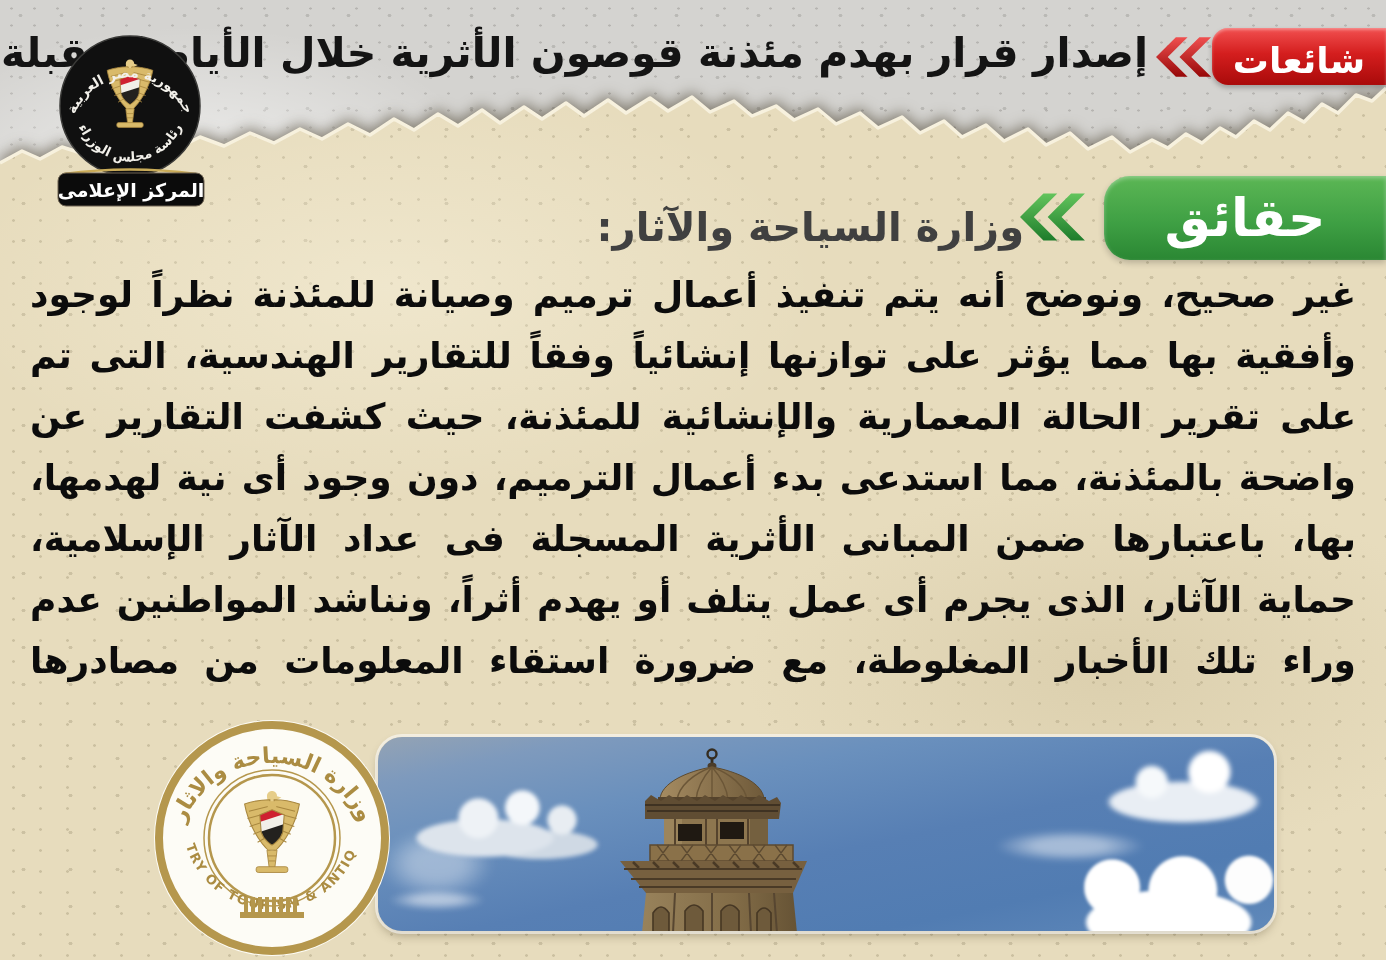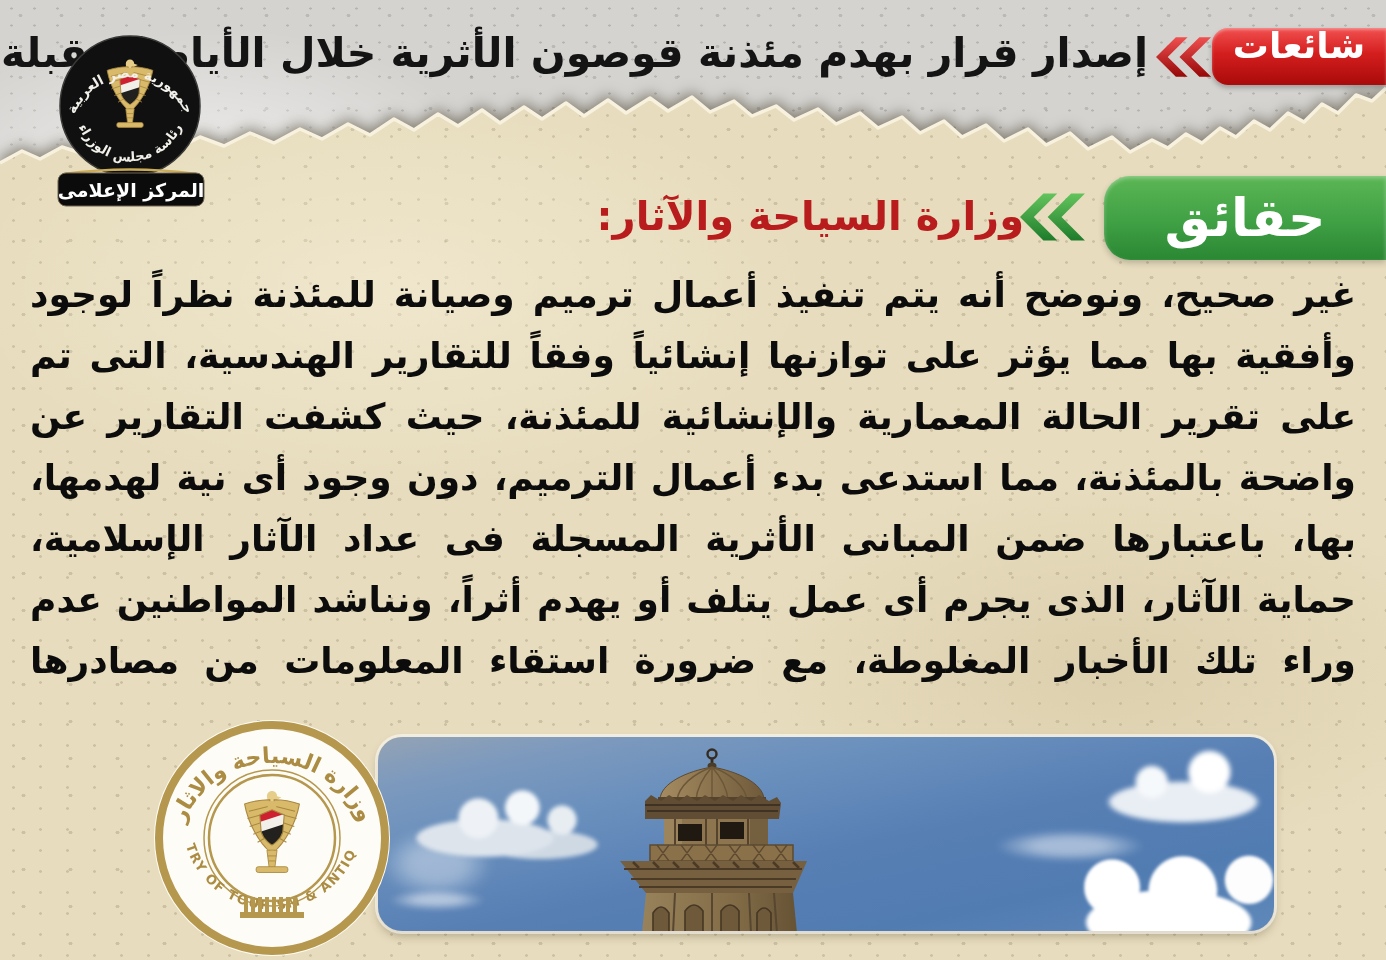--- a/index.html
+++ b/index.html
@@ -34,44 +34,44 @@
     background-size:auto,auto,27px 21px,47px 37px;
     clip-path:polygon(0px 163px,22px 151px,40px 159px,62px 147px,84px 154px,106px 142px,128px 151px,152px 140px,176px 149px,200px 137px,224px 146px,250px 133px,274px 143px,300px 129px,322px 139px,348px 124px,370px 135px,394px 119px,414px 130px,438px 114px,458px 126px,482px 110px,500px 123px,524px 107px,542px 119px,566px 103px,584px 116px,608px 100px,626px 113px,650px 98px,668px 111px,692px 97px,710px 112px,734px 101px,752px 116px,776px 106px,794px 120px,818px 109px,836px 124px,860px 113px,878px 128px,902px 117px,920px 133px,944px 121px,962px 137px,986px 125px,1004px 141px,1028px 129px,1046px 145px,1070px 133px,1088px 149px,1112px 137px,1130px 152px,1152px 140px,1168px 148px,1186px 134px,1202px 143px,1220px 128px,1236px 137px,1254px 121px,1270px 130px,1288px 113px,1304px 122px,1322px 104px,1338px 113px,1356px 95px,1372px 101px,1386px 88px,1386px 960px,0px 960px);
   }
   .tear-rim{position:absolute;inset:0;z-index:2;pointer-events:none;}
   
   .rumor-badge{
     position:absolute;left:1212px;top:28px;width:174px;height:57px;z-index:4;
     border-radius:16px 0 0 16px;
     background:linear-gradient(180deg,#f25050 0%,#d41e1e 45%,#a90a0a 100%);
     box-shadow:inset 0 2px 3px rgba(255,255,255,.35), 0 3px 5px rgba(0,0,0,.25);
-    display:flex;align-items:flex-start;justify-content:center;
+    display:flex;align-items:flex-end;justify-content:center;
     color:#fff;font-weight:bold;font-size:36px;line-height:1;padding-bottom:6px;box-sizing:border-box;
   }
   .facts-badge{
     position:absolute;left:1104px;top:176px;width:282px;height:84px;z-index:4;
     border-radius:26px 0 0 26px;
     background:linear-gradient(180deg,#5cb755 0%,#3fa044 55%,#2a8733 100%);
     box-shadow:inset 0 2px 4px rgba(255,255,255,.35), 0 3px 6px rgba(0,0,0,.2);
     display:flex;align-items:center;justify-content:center;
     color:#fff;font-weight:bold;font-size:52px;line-height:1;box-sizing:border-box;
   }
   .chev{position:absolute;z-index:4;}
   .rumor-chevrons{left:1156px;top:37px;}
   .facts-chevrons{left:1020px;top:191px;}
   
   .headline{
     position:absolute;right:238px;top:29px;z-index:4;
     direction:rtl;white-space:nowrap;
     font-size:41px;font-weight:bold;color:#141414;letter-spacing:-.5px;
   }
   .ministry-name{
-    position:absolute;right:362px;top:193px;z-index:4;
+    position:absolute;right:362px;top:204px;z-index:4;
     direction:rtl;white-space:nowrap;
-    font-size:40px;font-weight:bold;color:#b91c1c;
+    font-size:40px;font-weight:bold;color:#404040;
   }
   
   .body-text{
     position:absolute;left:30px;top:264px;width:1326px;z-index:4;
     direction:rtl;color:#0c0c0c;font-weight:bold;
   }
   .bline{
     font-size:36px;line-height:61px;height:61px;
     text-align:justify;text-align-last:justify;overflow:hidden;
     letter-spacing:-.5px;

